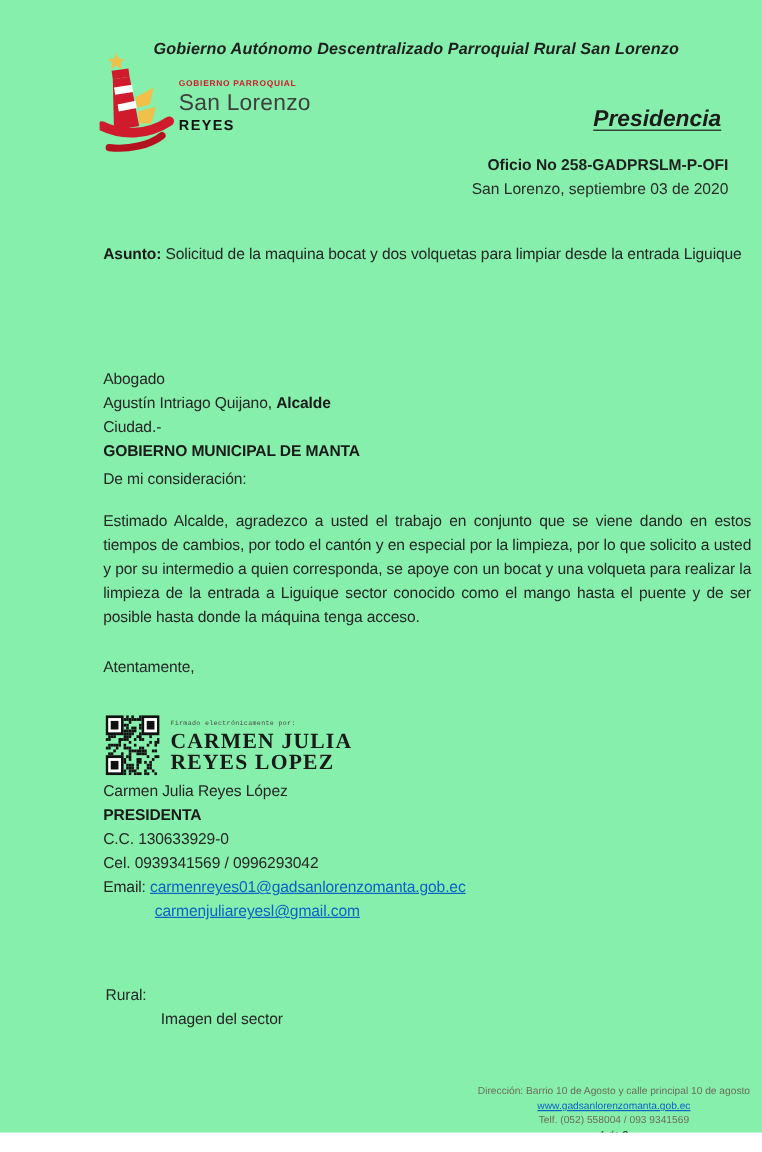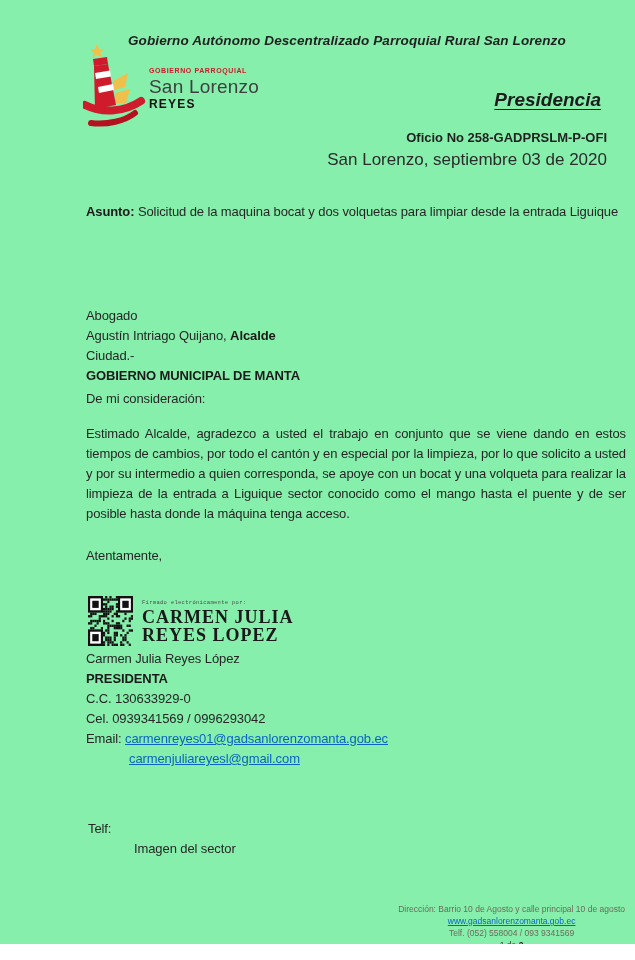--- a/index.html
+++ b/index.html
@@ -67,21 +67,21 @@
   .oficio-no {
     position: absolute;
     right: 28px; top: 130px;
     font-size: 13px;
     font-weight: bold;
     color: #1f1f1f;
   }
   .date-line {
     position: absolute;
     right: 28px; top: 150px;
-    font-size: 17px;
+    font-size: 13px;
     color: #2b2b2b;
   }
   
   .doc-text { font-size: 13px; line-height: 20px; letter-spacing: -0.1px; }
   .subject {
     position: absolute;
     left: 86px; top: 202px;
     width: 540px;
     text-align: justify;
   }
@@ -327,21 +327,21 @@
   <div class="signer doc-text">
     <div>Carmen Julia Reyes López</div>
     <div><b>PRESIDENTA</b></div>
     <div>C.C. 130633929-0</div>
     <div>Cel. 0939341569 / 0996293042</div>
     <div><span>Email: </span><a class="link">carmenreyes01@gadsanlorenzomanta.gob.ec</a></div>
     <div class="email2-line"><a class="link">carmenjuliareyesl@gmail.com</a></div>
   </div>
 
   <div class="annex doc-text">
-    <div>Telf:</div>
+    <div>Rural:</div>
     <div class="annex-item">Imagen del sector</div>
   </div>
 
   <div class="footer">
     <div>Dirección: Barrio 10 de Agosto y calle principal 10 de agosto</div>
     <div><a class="link">www.gadsanlorenzomanta.gob.ec</a></div>
     <div>Telf. (052) 558004 / 093 9341569</div>
     <div class="page-num"><span>1 de </span><b>2</b></div>
   </div>
 

